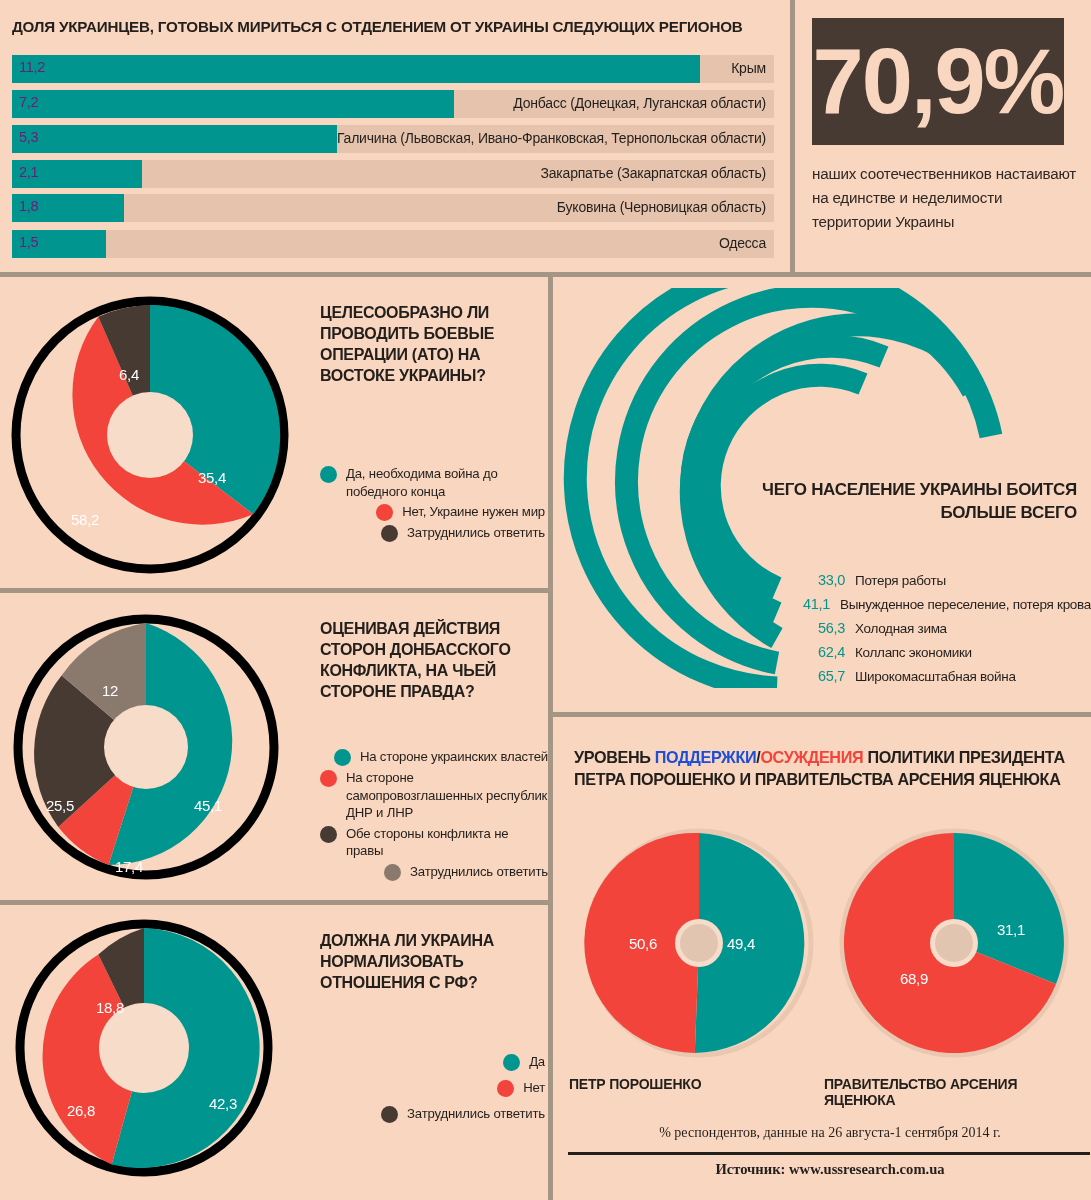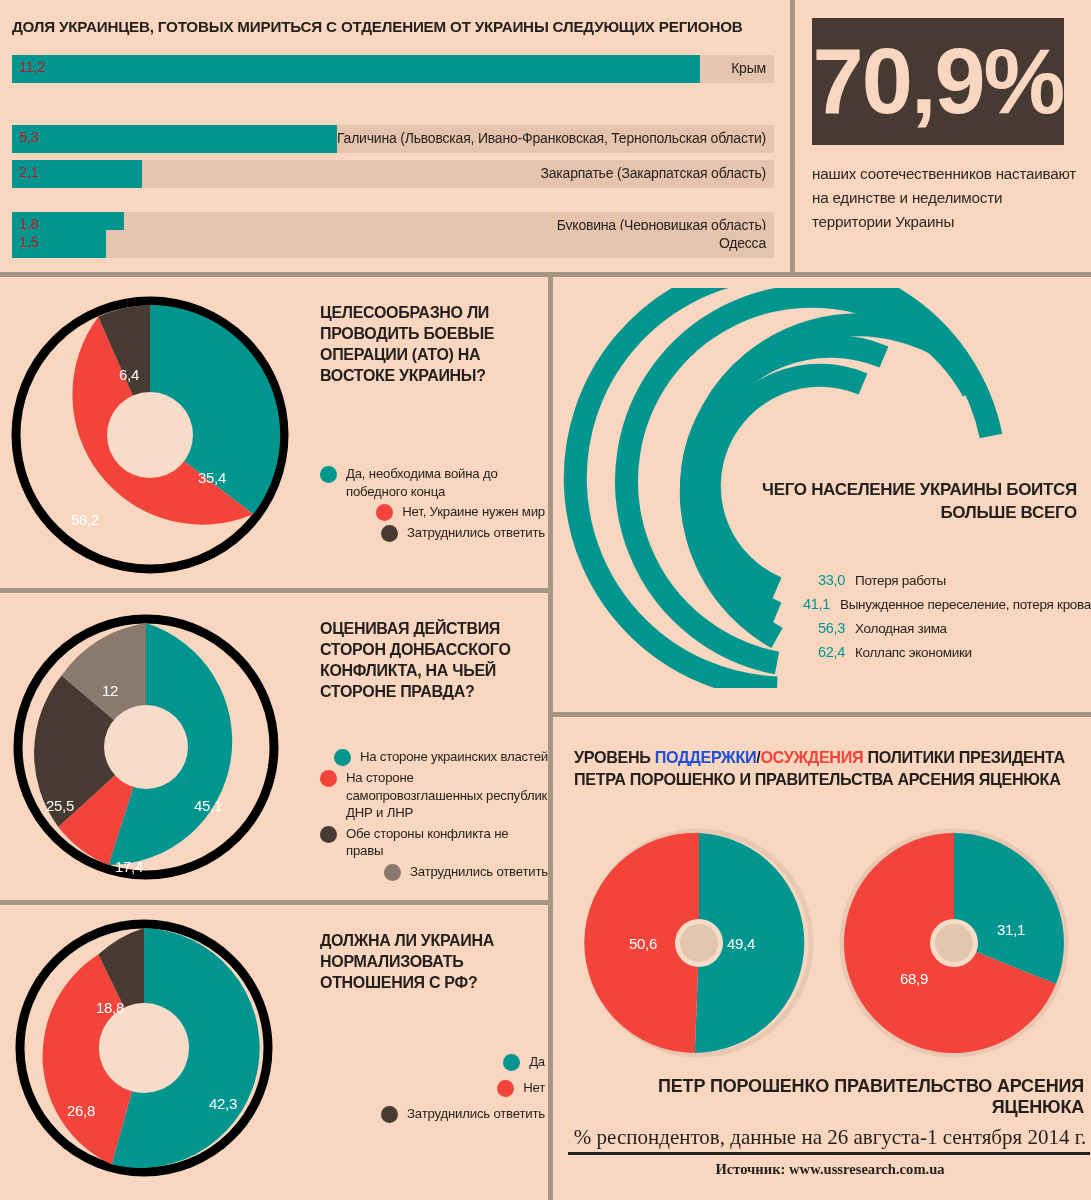--- a/index.html
+++ b/index.html
@@ -24,21 +24,21 @@
     color:#231f1c;white-space:nowrap;
   }
   .bar-row{
     position:absolute;left:12px;width:762px;height:28px;
     background:#E6C3AC;
   }
   .bar-fill{
     position:absolute;left:0;top:0;height:28px;background:#00968F;
   }
   .bar-val{
-    position:absolute;left:7px;top:4px;font-size:14.5px;color:#b91c1c;
+    position:absolute;left:7px;top:4px;font-size:14.5px;color:#701a75;
     font-weight:normal;letter-spacing:-0.3px;
   }
   .bar-lab{
     position:absolute;right:8px;top:5px;font-size:14px;color:#231f1c;
     white-space:nowrap;letter-spacing:-0.2px;
   }
 
   
   #hero-panel{position:absolute;left:800px;top:0;width:291px;height:272px;}
   #hero-box{
@@ -92,26 +92,26 @@
 
   
   #rating-panel{position:absolute;left:556px;top:716px;width:535px;height:484px;}
   #rating-title{
     position:absolute;left:18px;top:30px;width:505px;
     font-size:16.2px;font-weight:bold;line-height:22px;letter-spacing:-0.35px;
   }
   .w-teal{color:#1d4ed8;}
   .w-red{color:#F2443B;}
   .rating-caption{
-    position:absolute;font-size:18px;font-weight:bold;text-align:right;
+    position:absolute;font-size:14px;font-weight:bold;text-align:left;
     letter-spacing:-0.2px;color:#231f1c;
   }
   #footnote{
     position:absolute;left:14px;top:1125px;width:520px;text-align:center;
-    font-size:21px;color:#231f1c;font-family:"Liberation Serif",serif;
+    font-size:14px;color:#231f1c;font-family:"Liberation Serif",serif;
   }
   #foot-rule{position:absolute;left:12px;top:1152px;width:522px;height:3px;background:#231f1c;}
   #source{
     position:absolute;left:14px;top:1161px;width:520px;text-align:center;
     font-size:14.6px;font-weight:bold;color:#231f1c;
     font-family:"Liberation Serif",serif;
   }
 </style>
 </head>
 <body>
@@ -126,31 +126,36 @@
   <div class="divider" style="left:553px;top:712px;width:538px;height:5px;"></div>
 
   <div id="bars-panel">
     <div id="bars-title">ДОЛЯ УКРАИНЦЕВ, ГОТОВЫХ МИРИТЬСЯ С ОТДЕЛЕНИЕМ ОТ УКРАИНЫ СЛЕДУЮЩИХ РЕГИОНОВ</div>
 
     <div class="bar-row" style="top:55px;">
       <div class="bar-fill" style="width:688px;"></div>
       <span class="bar-val">11,2</span>
       <span class="bar-lab">Крым</span>
     </div>
+    <div class="bar-row" style="top:90px;">
+      <div class="bar-fill" style="width:442px;"></div>
+      <span class="bar-val">7,2</span>
+      <span class="bar-lab">Донбасс (Донецкая, Луганская области)</span>
+    </div>
     <div class="bar-row" style="top:125px;">
       <div class="bar-fill" style="width:325px;"></div>
       <span class="bar-val">5,3</span>
       <span class="bar-lab">Галичина (Львовская, Ивано-Франковская, Тернопольская области)</span>
     </div>
     <div class="bar-row" style="top:160px;">
       <div class="bar-fill" style="width:130px;"></div>
       <span class="bar-val">2,1</span>
       <span class="bar-lab">Закарпатье (Закарпатская область)</span>
     </div>
-    <div class="bar-row" style="top:212px;">
+    <div class="bar-row" style="top:194px;">
       <div class="bar-fill" style="width:112px;"></div>
       <span class="bar-val">1,8</span>
       <span class="bar-lab">Буковина (Черновицкая область)</span>
     </div>
     <div class="bar-row" style="top:230px;">
       <div class="bar-fill" style="width:94px;"></div>
       <span class="bar-val">1,5</span>
       <span class="bar-lab">Одесса</span>
     </div>
   </div>
@@ -296,20 +301,24 @@
         <span class="sp-lab">Вынужденное переселение, потеря крова</span>
       </div>
       <div class="sp-row">
         <span class="sp-val">56,3</span>
         <span class="sp-lab">Холодная зима</span>
       </div>
       <div class="sp-row">
         <span class="sp-val">62,4</span>
         <span class="sp-lab">Коллапс экономики</span>
       </div>
+      <div class="sp-row">
+        <span class="sp-val">65,7</span>
+        <span class="sp-lab">Широкомасштабная война</span>
+      </div>
     </div>
   </div>
 
   <div id="rating-panel">
     <div id="rating-title">
       <span>УРОВЕНЬ </span><span class="w-teal">ПОДДЕРЖКИ</span><span>/</span><span class="w-red">ОСУЖДЕНИЯ</span><span> ПОЛИТИКИ ПРЕЗИДЕНТА</span><br><span>ПЕТРА ПОРОШЕНКО И ПРАВИТЕЛЬСТВА АРСЕНИЯ ЯЦЕНЮКА</span>
     </div>
 
     <svg style="position:absolute;left:28px;top:112px;" width="230" height="230" viewBox="0 0 230 230">
       <circle cx="115" cy="115" r="112" fill="none" stroke="#E9C7B1" stroke-width="5"></circle>

